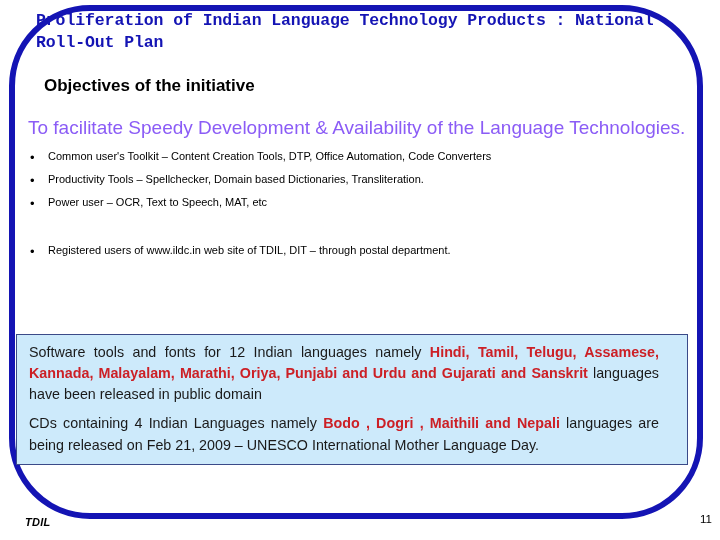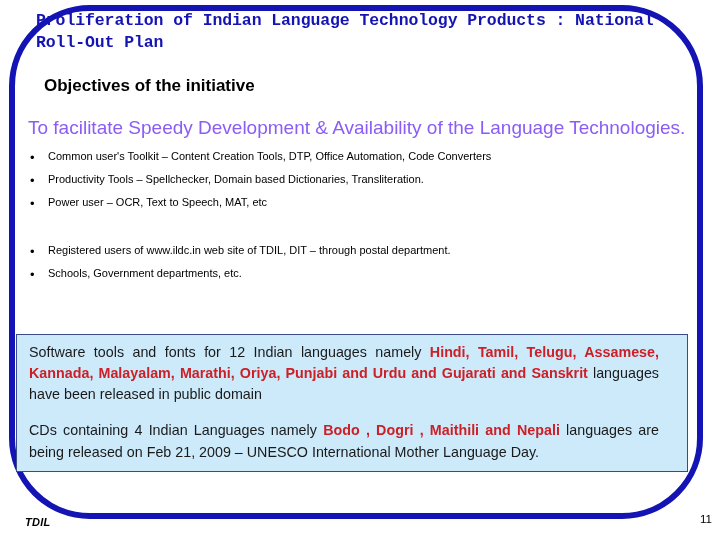--- a/index.html
+++ b/index.html
@@ -103,21 +103,21 @@
     padding: 7px 28px 8px 12px;
     z-index: 6;
   }
   .hl-para {
     font-size: 14.3px;
     line-height: 1.48;
     color: #1a1a1a;
     margin: 0;
     text-align: justify;
   }
-  .hl-para + .hl-para { margin-top: 15px; }
+  .hl-para + .hl-para { margin-top: 8px; }
   .hl-red {
     color: #cc2026;
     font-weight: bold;
   }
 
   
   .footer-logo {
     position: absolute;
     left: 25px;
     top: 516px;
@@ -160,21 +160,20 @@
       <li>Common user's Toolkit – Content Creation Tools, DTP, Office Automation, Code Converters</li>
       <li>Productivity Tools – Spellchecker, Domain based Dictionaries, Transliteration.</li>
       <li>Power user – OCR, Text to Speech, MAT, etc</li>
     </ul>
 
     <div class="gap-lg"></div>
 
 
     <ul class="bullets">
       <li>Registered users of www.ildc.in web site of TDIL, DIT – through postal department.</li>
-      <li>Schools, Government departments, etc.</li>
     </ul>
   </div>
 
   <div class="hl-box">
     <p class="hl-para"><span>Software tools and fonts for 12 Indian languages namely </span><span class="hl-red">Hindi, Tamil, Telugu, Assamese, Kannada, Malayalam, Marathi, Oriya, Punjabi and Urdu and Gujarati and Sanskrit</span><span> languages have been released in public domain</span></p>
 
     <p class="hl-para"><span>CDs containing 4 Indian Languages namely </span><span class="hl-red">Bodo , Dogri , Maithili and Nepali</span><span> languages are being released on Feb 21, 2009 – UNESCO International Mother Language Day.</span></p>
   </div>
 
   <div class="footer-logo">TDIL</div>

